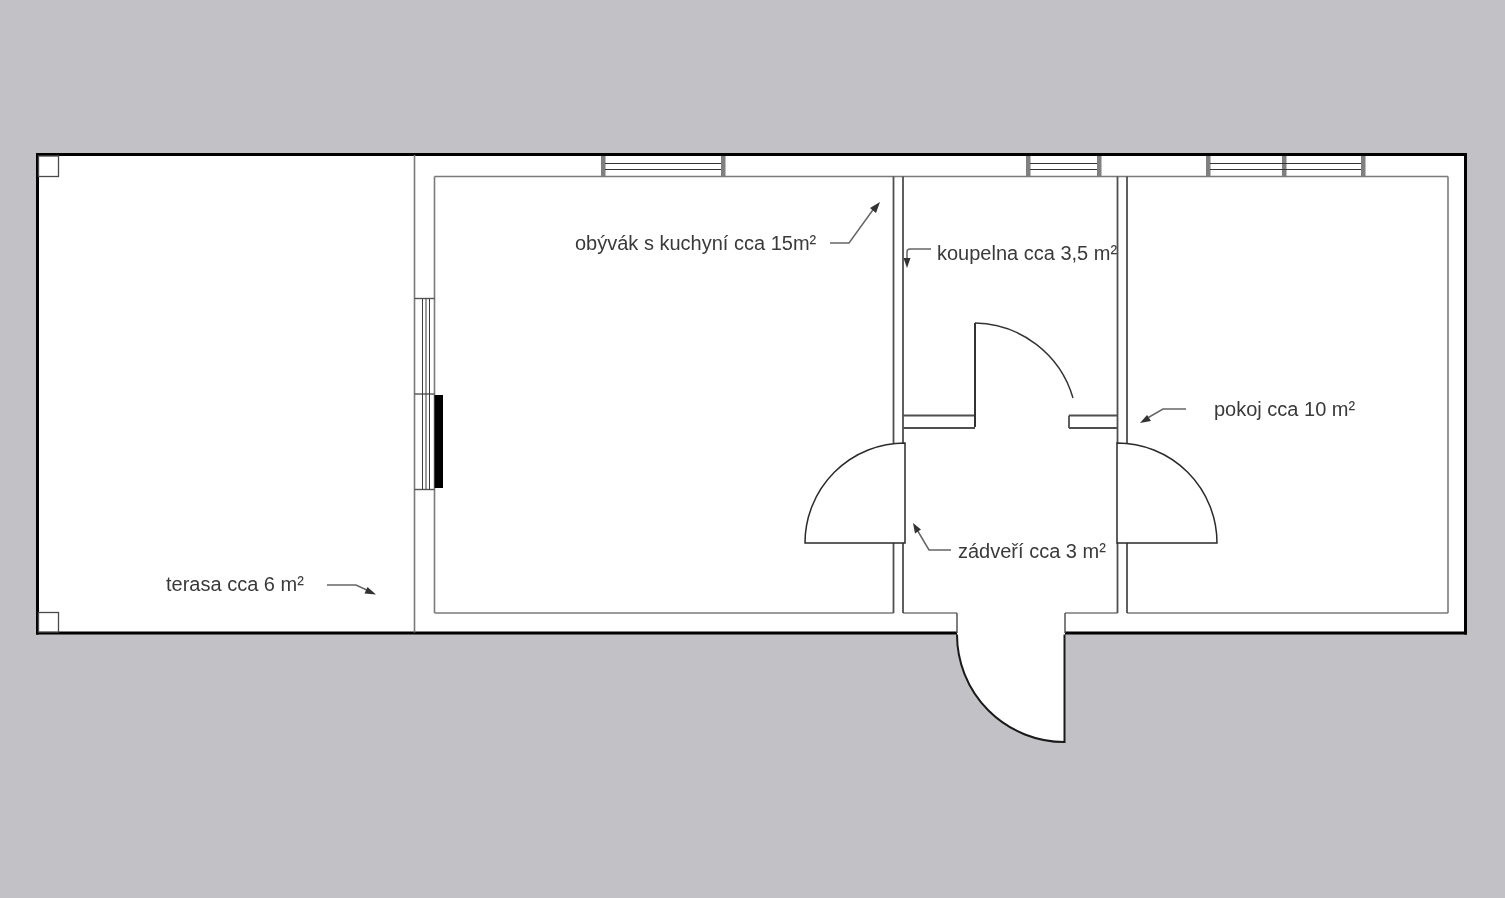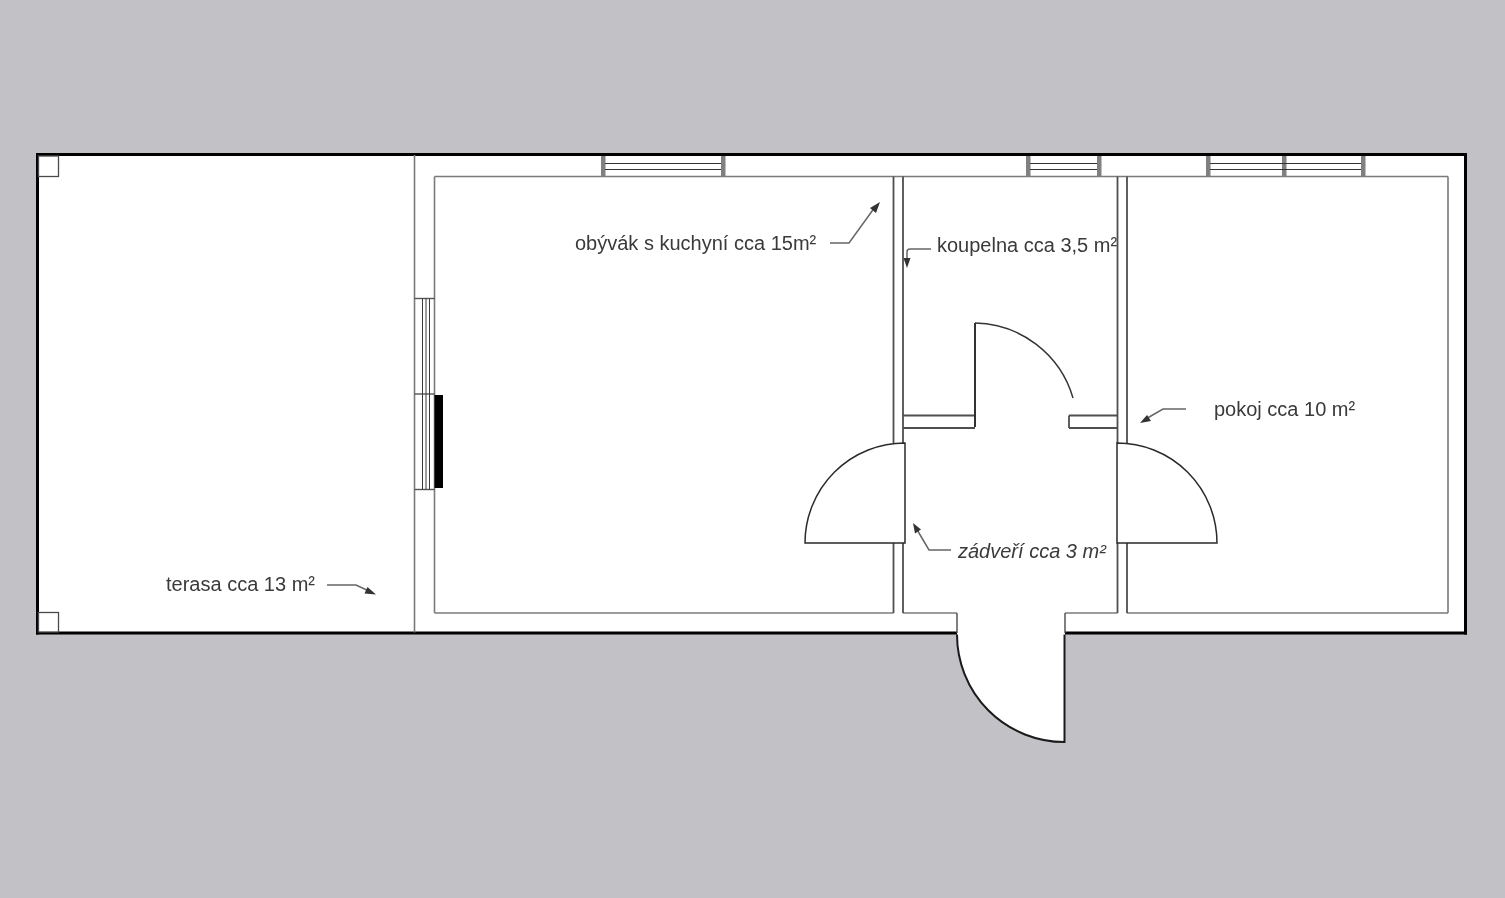--- a/index.html
+++ b/index.html
@@ -133,21 +133,21 @@
         <polygon points="907,268 903.5,258 910.5,258"></polygon>
         <polygon points="1140,423 1147,415 1151,421"></polygon>
         <polygon points="913,523 921,529.5 915,533.5"></polygon>
         <polygon points="376,594.5 364.5,593.5 367.5,587"></polygon>
       </g>
     </g>
   </svg>
 
   <div class="room-label" style="left:575px; top:232px;">obývák s kuchyní cca 15m²</div>
 
-  <div class="room-label" style="left:937px; top:234px;">koupelna cca 3,5 m²</div>
+  <div class="room-label" style="left:937px; top:242px;">koupelna cca 3,5 m²</div>
 
   <div class="room-label" style="left:1191px; top:398px;margin-left:23px;">pokoj cca 10 m²</div>
 
-  <div class="room-label" style="left:958px; top:540px;font-style:italic;">zádveří cca 3 m²</div>
+  <div class="room-label" style="left:958px; top:540px;">zádveří cca 3 m²</div>
 
-  <div class="room-label" style="left:166px; top:573px;">terasa cca 13 m²</div>
+  <div class="room-label" style="left:166px; top:573px;">terasa cca 6 m²</div>
 
 </div>
 
 </body></html>

